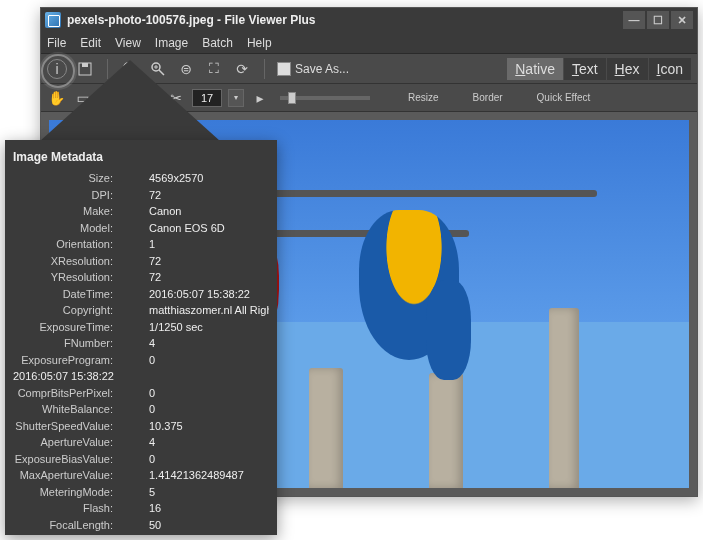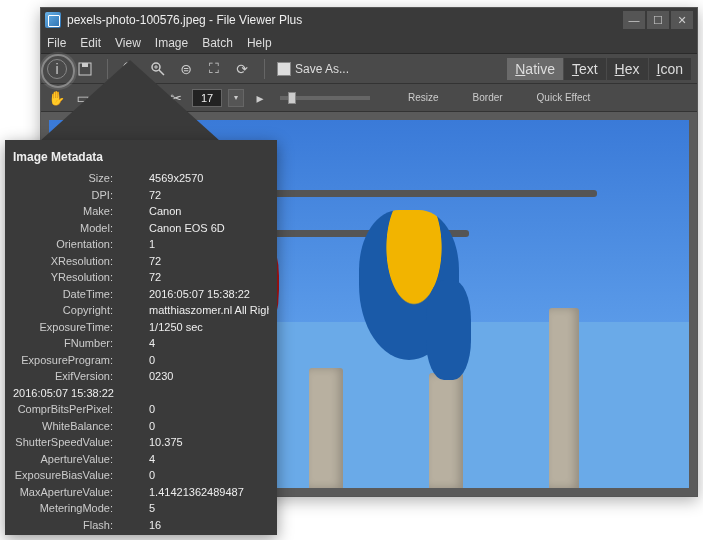--- a/index.html
+++ b/index.html
@@ -1,18 +1,18 @@
 <!DOCTYPE html>
 <html><head>
 <meta charset="utf-8">
 <style>
   * { margin: 0; padding: 0; box-sizing: border-box; font-family: "Segoe UI", Tahoma, sans-serif; }
   body { background: #fff; width: 703px; height: 540px; position: relative; overflow: hidden; }
   .window { position: absolute; left: 40px; top: 7px; width: 658px; height: 490px; background: #3e3e3e; border: 1px solid #555; box-shadow: 0 4px 15px rgba(0,0,0,0.3); display: flex; flex-direction: column; }
-  .titlebar { height: 24px; background: #3a3a3a; display: flex; align-items: center; padding: 0 4px; color: #eee; font-size: 12px; }
+  .titlebar { height: 24px; background: #3a3a3a; display: flex; align-items: center; padding: 0 4px; color: #eee; font-size: 12px; font-weight: bold; }
   .titlebar .app-icon { width: 16px; height: 16px; margin-right: 6px; display:inline-block; background: linear-gradient(135deg,#6ab2e7,#2a6fb0); border-radius:2px; position:relative; }
   .titlebar .app-icon::after{content:"";position:absolute;left:3px;top:3px;width:10px;height:10px;border:1px solid #fff;border-radius:1px;}
   .titlebar .title { flex: 1; }
   .win-buttons { display: flex; gap: 2px; }
   .win-btn { width: 22px; height: 18px; background: #555; color: #ccc; display:flex;align-items:center;justify-content:center;font-size:11px;cursor:pointer;}
   .menubar { height: 22px; background: #3a3a3a; display: flex; align-items: center; padding: 0 6px; gap: 14px; color: #ddd; font-size: 12px; border-bottom:1px solid #2a2a2a;}
   .menubar span { cursor: pointer; }
   .toolbar1 { height: 30px; background: #4a4a4a; display: flex; align-items: center; padding: 0 6px; gap: 8px; color: #ddd; font-size: 12px; border-bottom:1px solid #333;}
   .tb-icon { width: 20px; height: 20px; display:flex;align-items:center;justify-content:center;cursor:pointer; color:#ccc; font-size:14px;}
   .tb-icon.round { border:1px solid #888; border-radius:50%; }
@@ -197,24 +197,20 @@
       </div>
       <div class="meta-row">
         <div class="meta-key">FNumber:</div>
         <div class="meta-val">4</div>
       </div>
       <div class="meta-row">
         <div class="meta-key">ExposureProgram:</div>
         <div class="meta-val">0</div>
       </div>
       <div class="meta-row">
-        <div class="meta-key">ExifVersion:</div>
-        <div class="meta-val">0230</div>
-      </div>
-      <div class="meta-row">
         <div class="meta-val">2016:05:07 15:38:22</div>
       </div>
       <div class="meta-row">
         <div class="meta-key">ComprBitsPerPixel:</div>
         <div class="meta-val">0</div>
       </div>
       <div class="meta-row">
         <div class="meta-key">WhiteBalance:</div>
         <div class="meta-val">0</div>
       </div>

